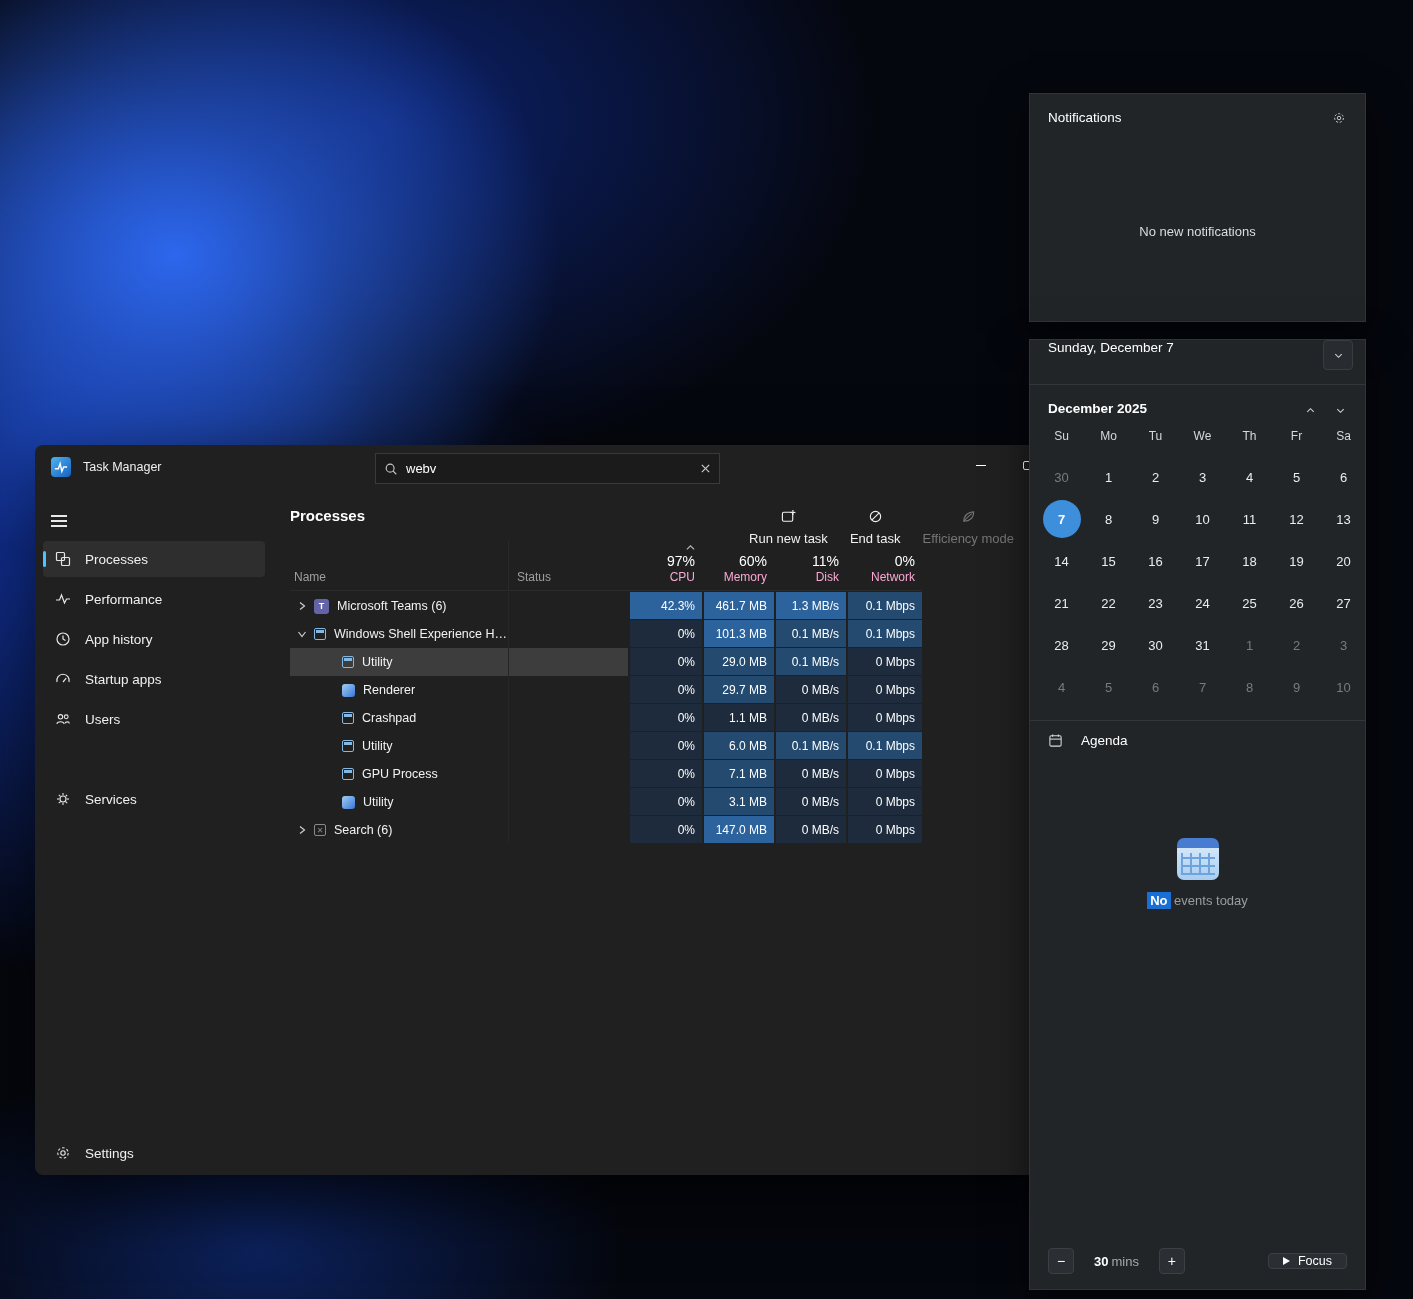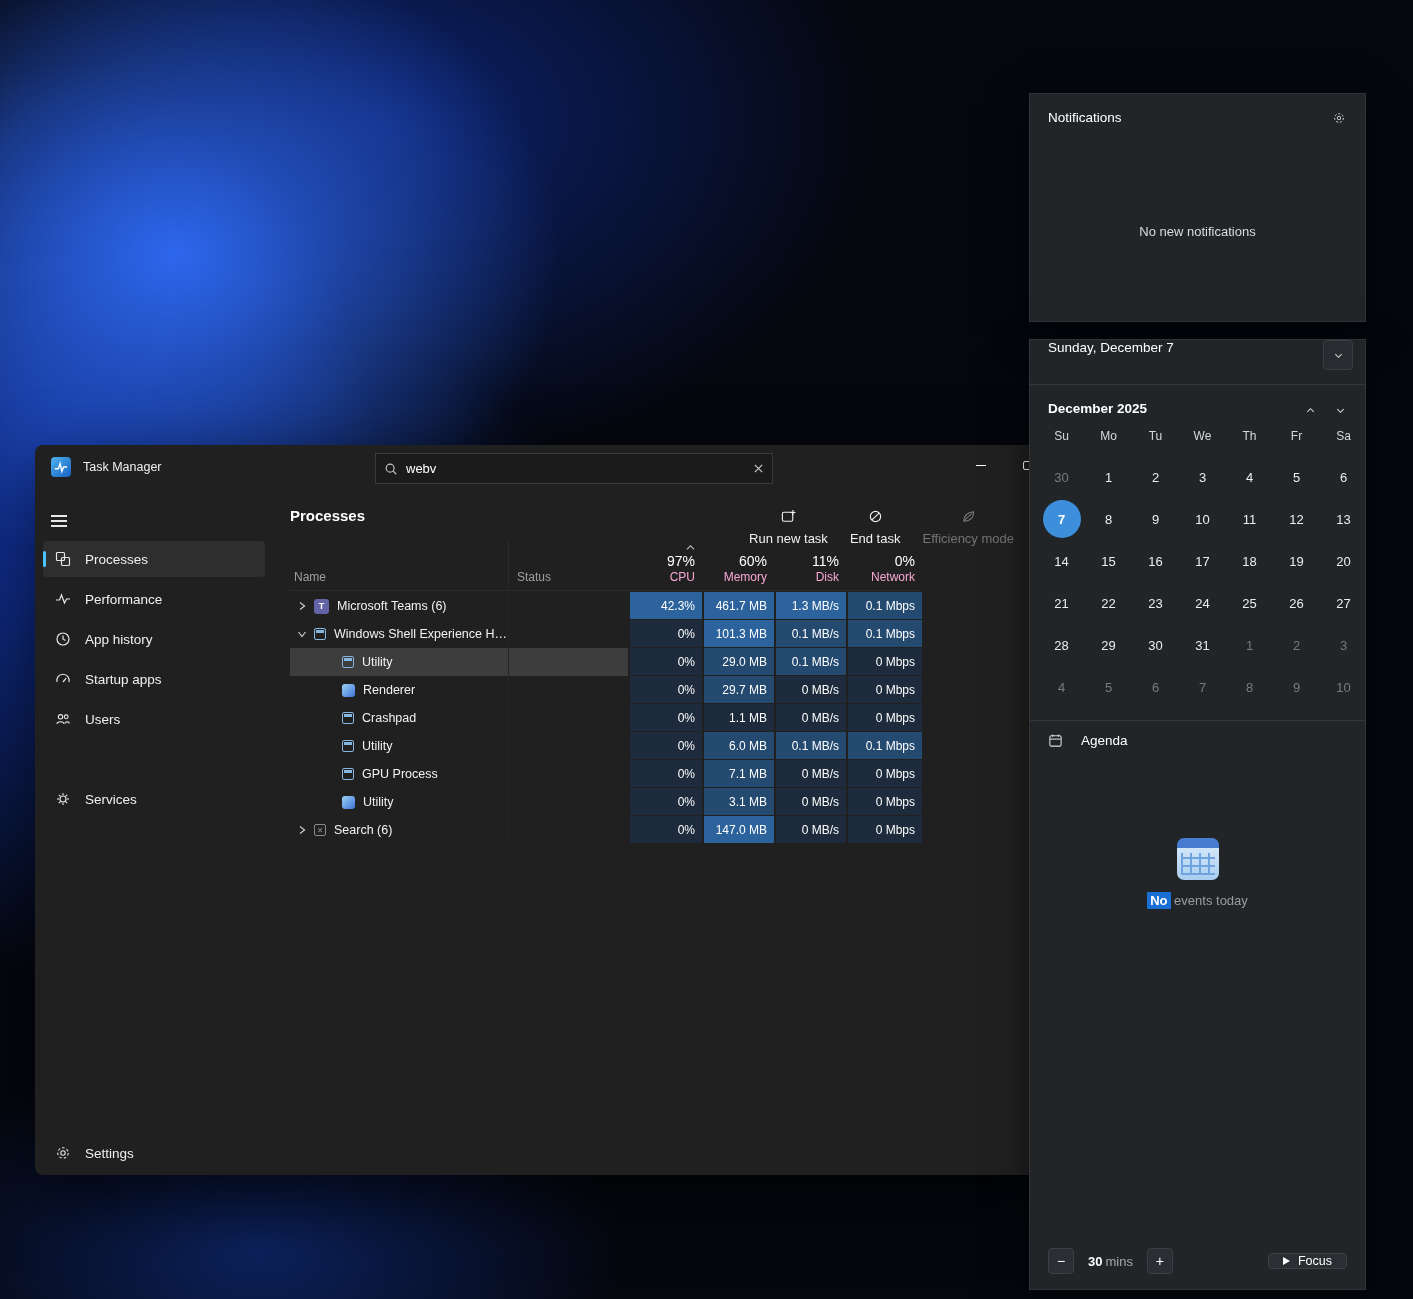--- a/index.html
+++ b/index.html
@@ -17,21 +17,21 @@
       radial-gradient(520px 300px at 260px 1250px,rgba(20,60,170,.5),   rgba(20,60,170,0) 70%),
       #05070e; }
 
   
   .tm-window { position:absolute; left:35px; top:445px; width:1030px; height:730px;
     background:#202020; border-radius:8px 0 0 8px; box-shadow:0 24px 70px rgba(0,0,0,.65); }
   .tm-titlebar { position:absolute; left:0; top:0; right:0; height:46px; }
   .tm-appicon { position:absolute; left:16px; top:12px; width:20px; height:20px; border-radius:4px;
     background:linear-gradient(135deg,#4fb2f0,#1661c0); display:flex; align-items:center; justify-content:center; }
   .tm-title { position:absolute; left:48px; top:15px; font-size:12.5px; color:#f0f0f0; }
-  .tm-search { position:absolute; left:340px; top:8px; width:398px; height:31px; background:#1b1b1b;
+  .tm-search { position:absolute; left:340px; top:8px; width:345px; height:31px; background:#1b1b1b;
     border:1px solid #3a3a3a; border-radius:0; display:flex; align-items:center; padding:0 8px; gap:8px; }
   .tm-search-input { flex:1; background:transparent; border:none; outline:none; color:#fff; font-size:13px;
     font-family:"Liberation Sans", sans-serif; }
   .iconbtn { background:transparent; border:none; color:#cfcfcf; cursor:pointer; display:flex;
     align-items:center; justify-content:center; }
   .tm-wincontrols { position:absolute; right:15px; top:0; height:40px; display:flex; }
   .tm-wincontrols button { width:46px; height:40px; background:transparent; border:none; display:flex;
     align-items:center; justify-content:center; cursor:pointer; }
   .glyph-min { width:10px; height:1px; background:#fff; display:block; }
   .glyph-max { width:9px; height:9px; border:1px solid #fff; border-radius:2px; display:block; }
@@ -121,21 +121,21 @@
     background:
       linear-gradient(rgba(64,118,206,.95), rgba(64,118,206,.95)) 0 0/100% 10px no-repeat,
       repeating-linear-gradient(90deg,#6fa3dd 0 2px, transparent 2px 9px) 4px 15px/34px 22px no-repeat,
       repeating-linear-gradient(0deg,#6fa3dd 0 2px, transparent 2px 8px) 4px 15px/34px 22px no-repeat,
       linear-gradient(#dfeefc,#a8cdf0); }
   .agenda-text { margin-top:13px; font-size:13px; color:#9c9c9c; }
   .agenda-text .hl { background:#1a6fd4; color:#fff; font-weight:bold; padding:1px 3px; }
   .focus-bar { position:absolute; left:18px; right:18px; bottom:14px; height:28px; display:flex; align-items:center; }
   .sq { width:26px; height:26px; border-radius:4px; background:#2b2f34; border:1px solid #3c4045; color:#fff;
     font-size:14px; cursor:pointer; display:flex; align-items:center; justify-content:center; }
-  .dur { margin:0 14px; font-size:13px; }
+  .dur { margin:0 20px; font-size:13px; }
   .dur b { color:#fff; }
   .dur .unit { color:#a8a8a8; font-weight:normal; margin-left:3px; }
   .focus-spacer { flex:1; }
   .focus-btn { height:16px; padding:0 14px; border-radius:4px; background:#2b2f34; border:1px solid #3c4045;
     color:#fff; font-size:12.5px; display:flex; align-items:center; gap:8px; cursor:pointer;
     font-family:"Liberation Sans", sans-serif; }
   .play { width:0; height:0; border-left:7px solid #fff; border-top:4.5px solid transparent;
     border-bottom:4.5px solid transparent; }
   svg { display:block; }
 </style>

